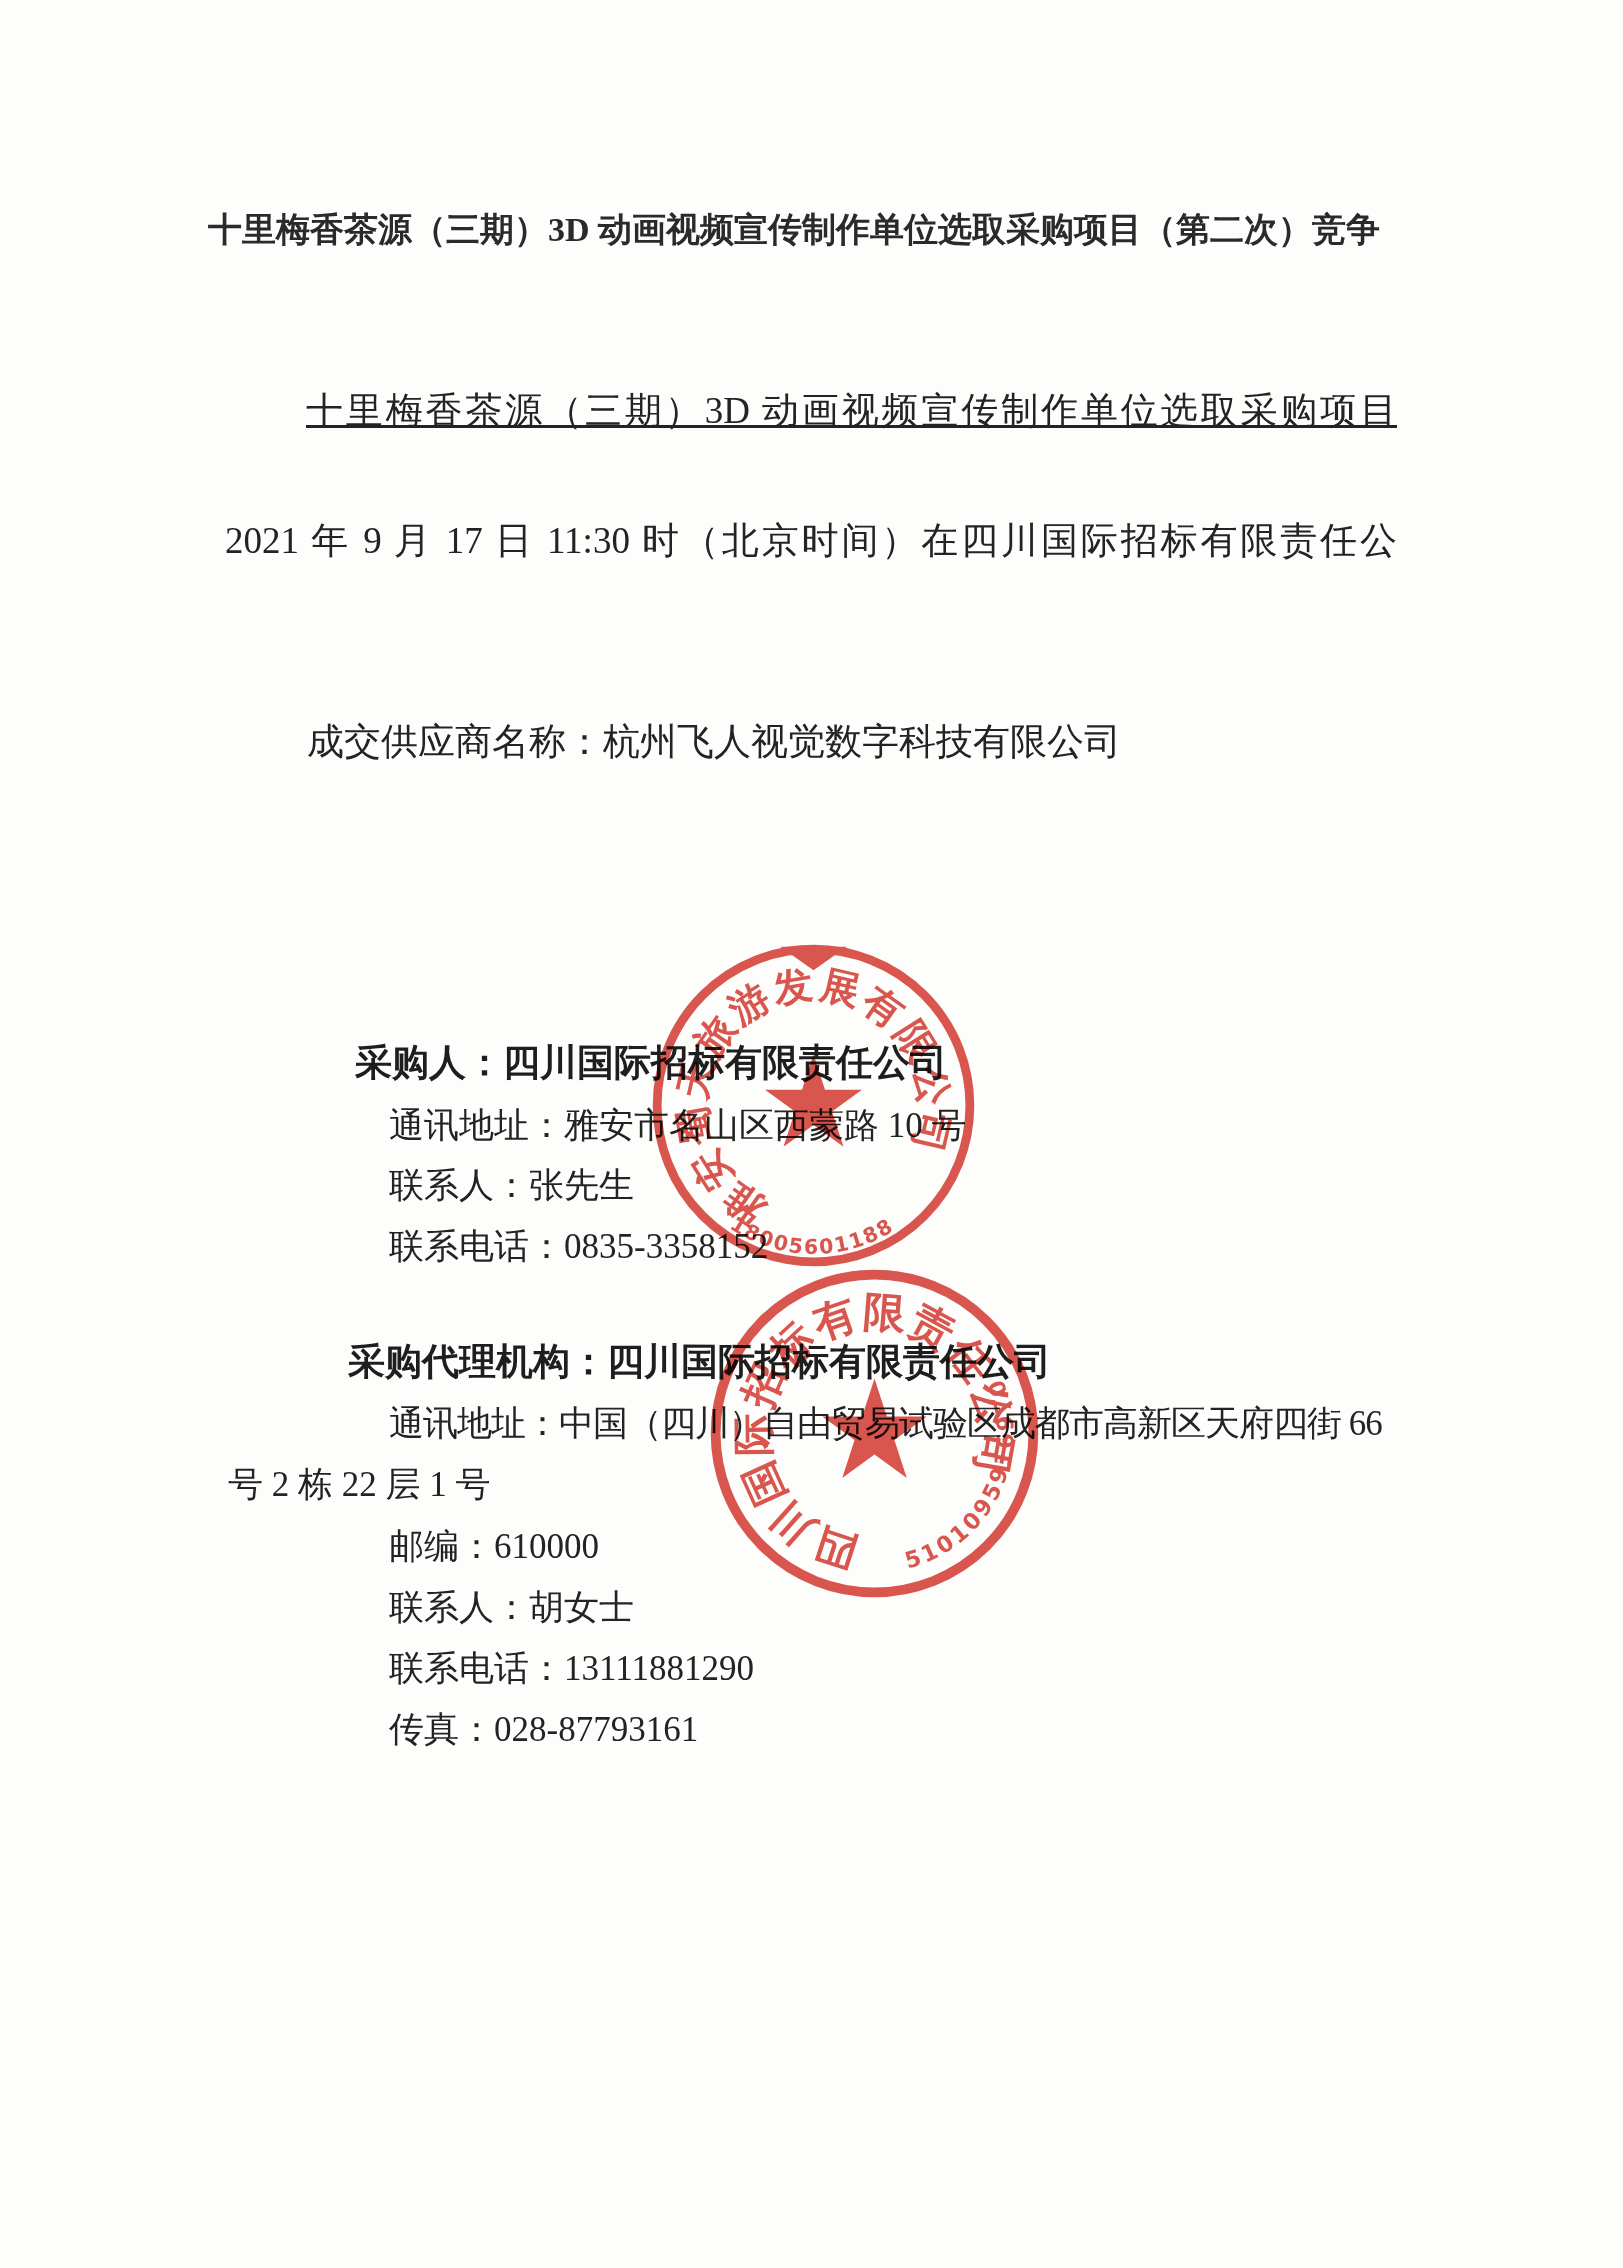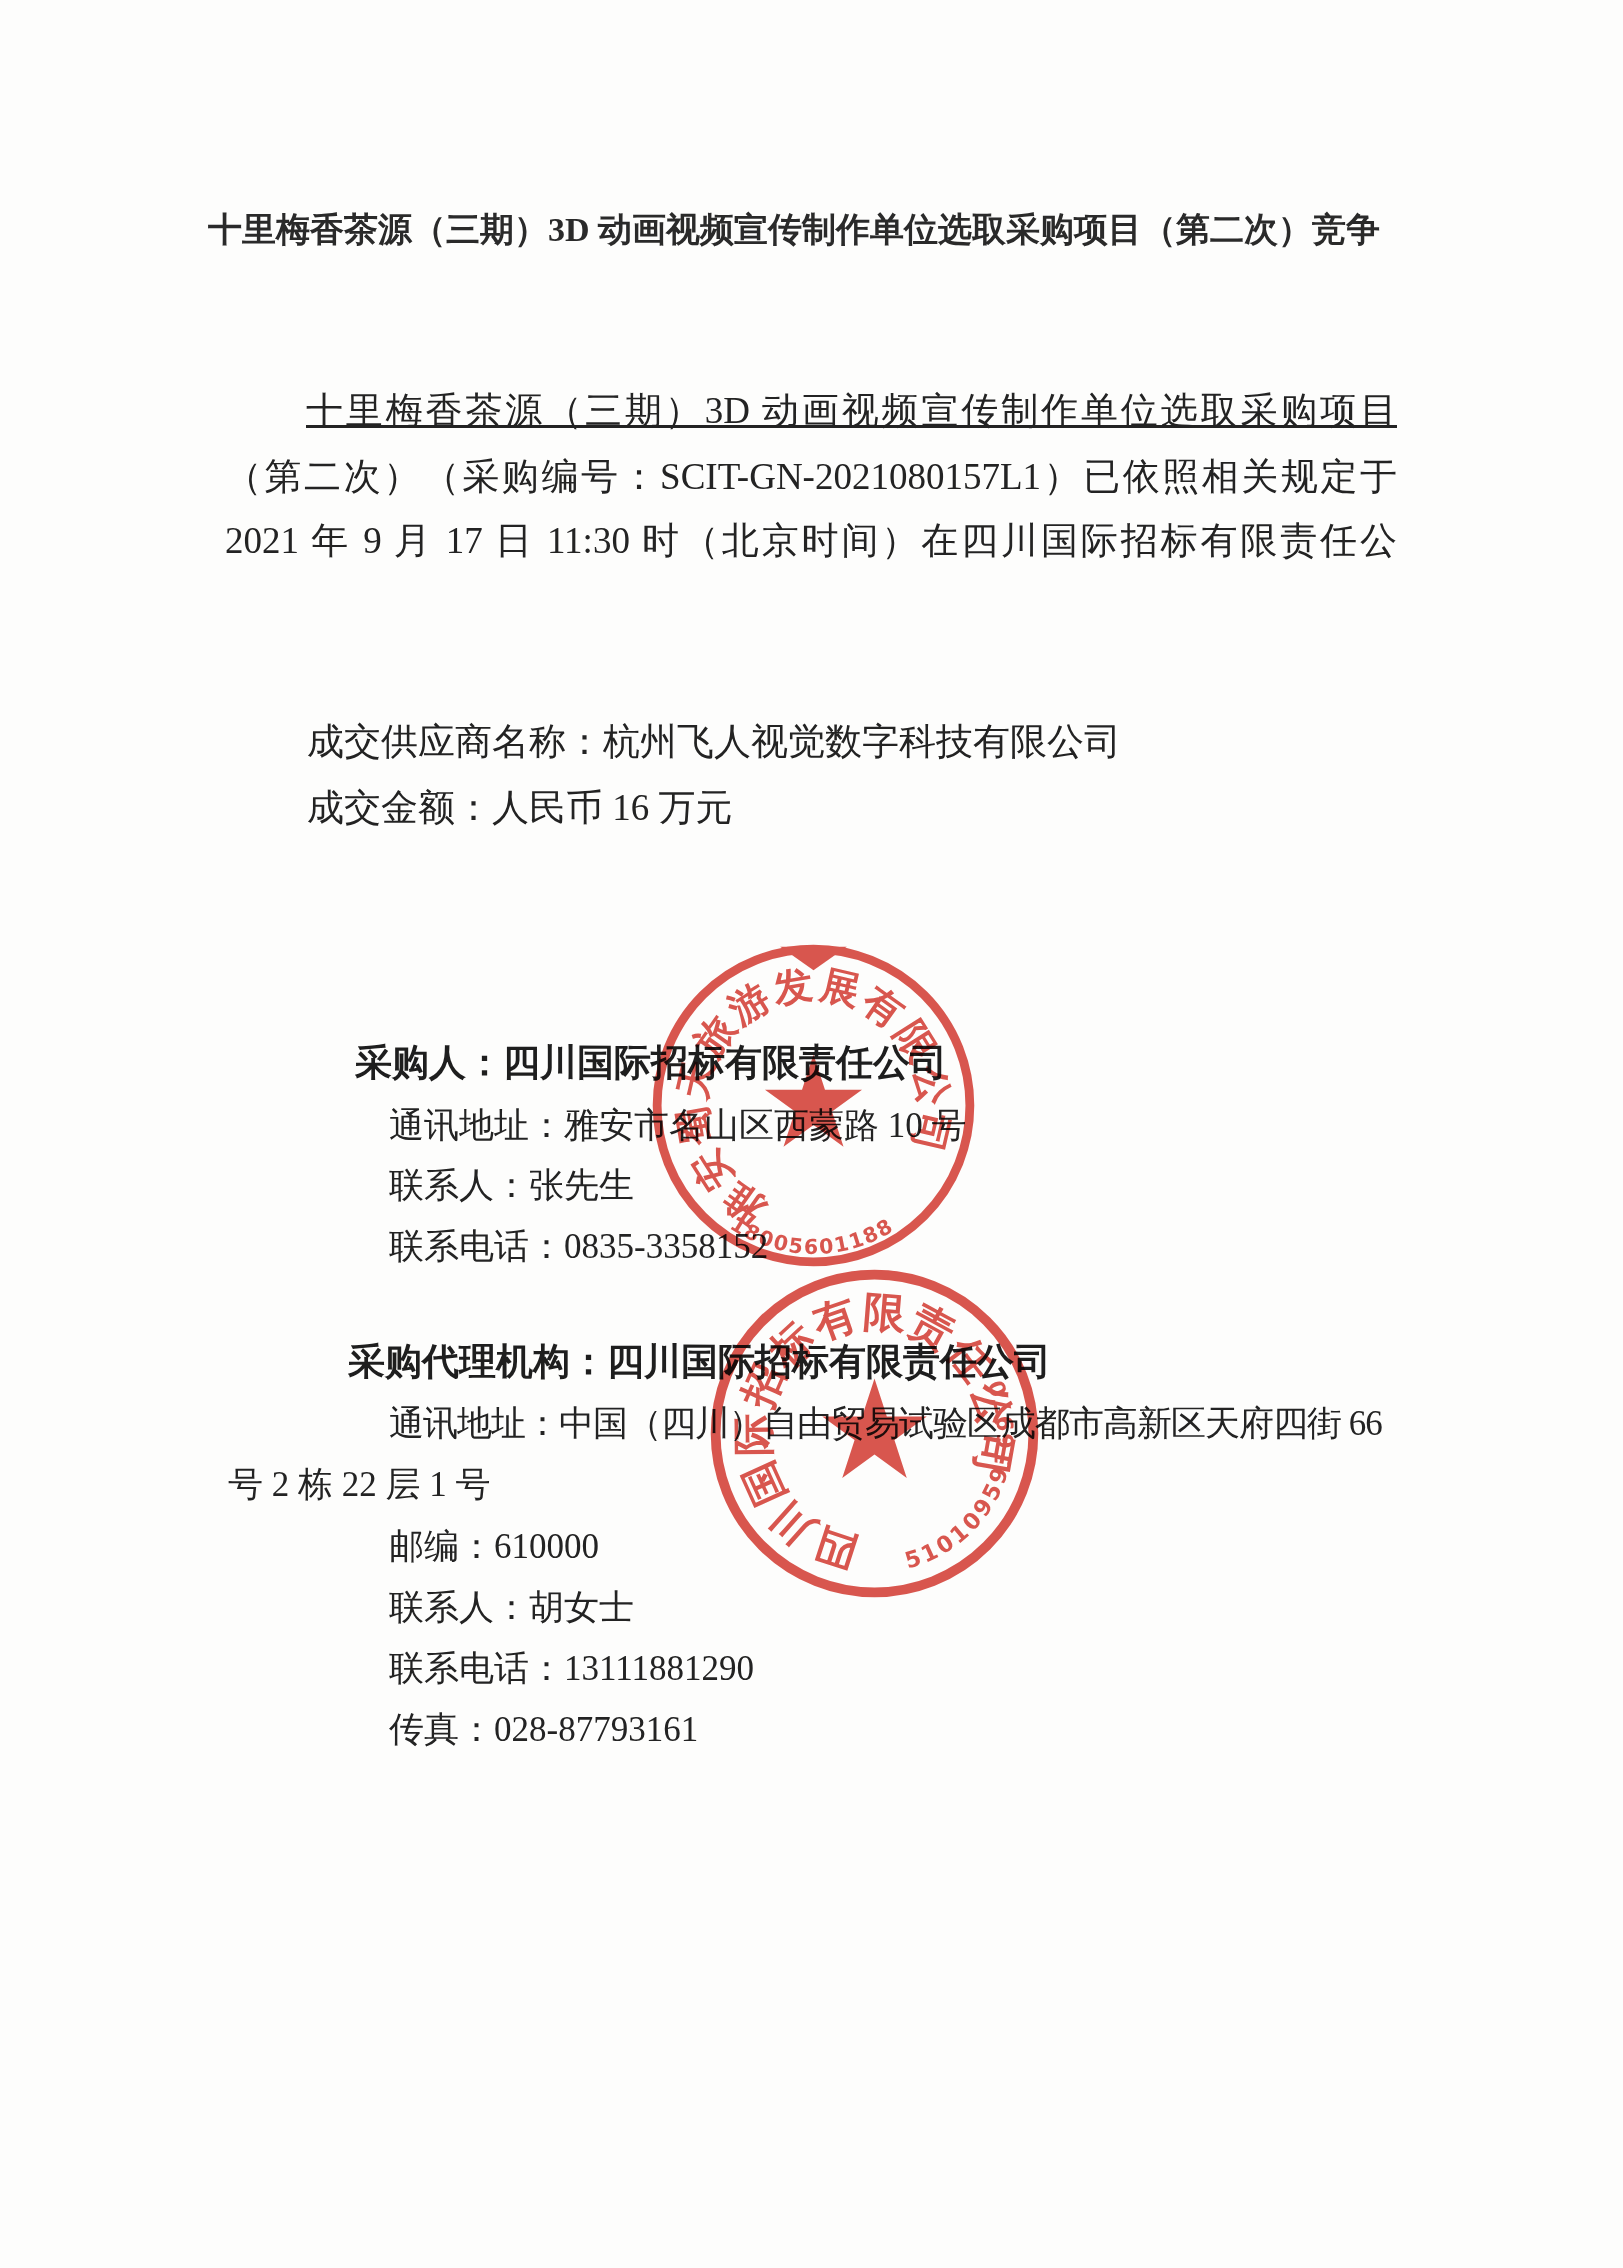--- a/index.html
+++ b/index.html
@@ -34,28 +34,24 @@
   .stamp { position: absolute; mix-blend-mode: multiply; pointer-events: none; }
 </style>
 </head>
 <body>
 
 <div class="page">
 
   <div class="title-line" style="top:210px">十里梅香茶源（三期）3D 动画视频宣传制作单位选取采购项目（第二次）竞争</div>
 
   <div class="body-line jline indent" style="top:389px">十里梅香茶源（三期）3D 动画视频宣传制作单位选取采购项目</div>
-  <div class="body-line jline" style="top:455px">（第二次）（采购编号：SCIT-GN-2021080157L1）已依照相关规定于</div>
   <div class="body-line jline" style="top:519px">2021 年 9 月 17 日 11:30 时（北京时间）在四川国际招标有限责任公</div>
 
   <div class="line award-line" style="top:720px">
     <span>成交供应商名称：</span><span>杭州飞人视觉数字科技有限公司</span>
-  </div>
-  <div class="line award-line" style="top:786px">
-    <span>成交金额：</span><span>人民币 16 万元</span>
   </div>
 
   <div class="line bold-line" style="top:1041px; left:355px">
     <span>采购人：</span><span>四川国际招标有限责任公司</span>
   </div>
   <div class="line contact-line" style="top:1105px; left:389px">
     <span>通讯地址：</span><span>雅安市名山区西蒙路 10 号</span>
   </div>
   <div class="line contact-line" style="top:1165px; left:389px">
     <span>联系人：</span><span>张先生</span>

